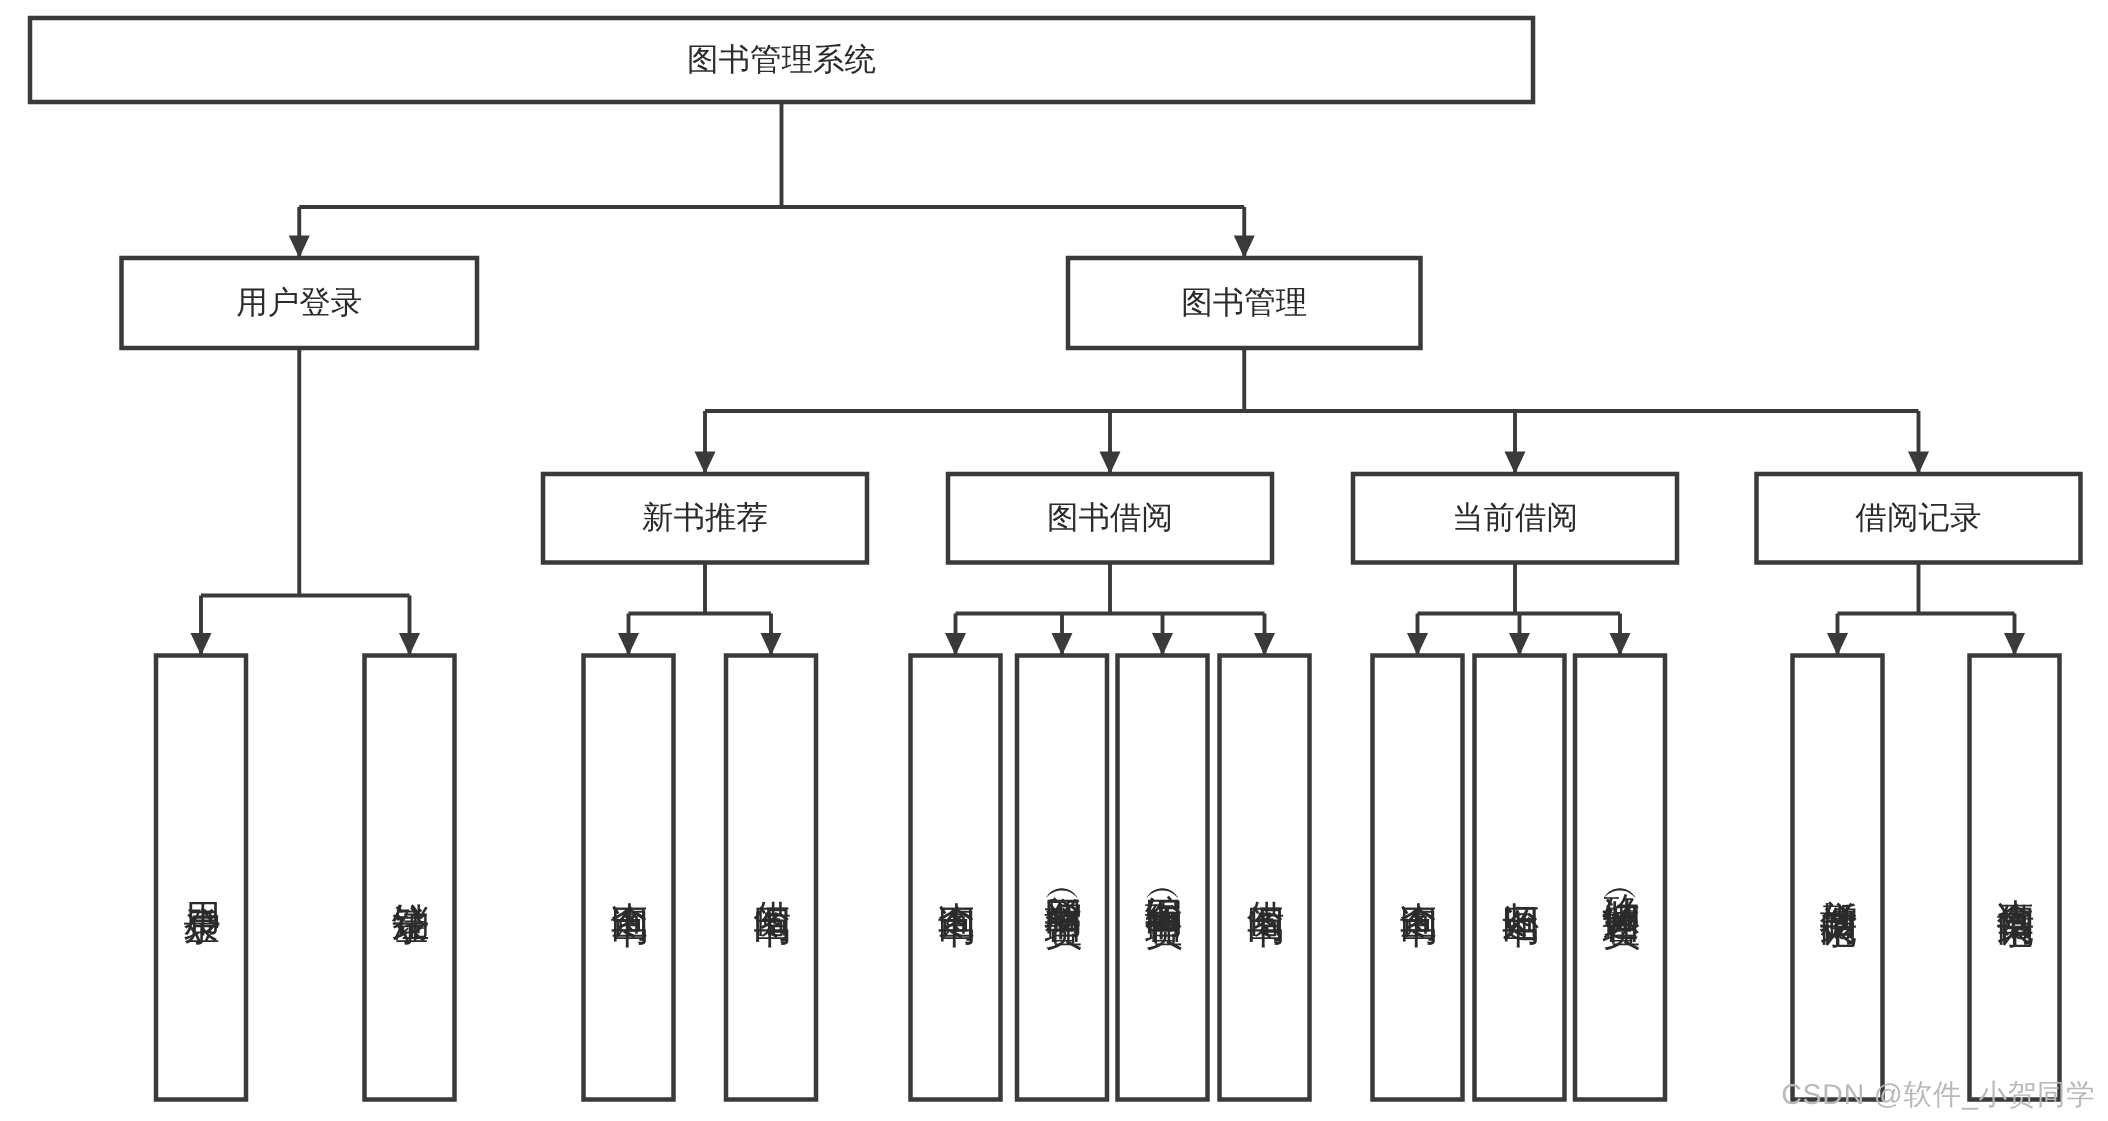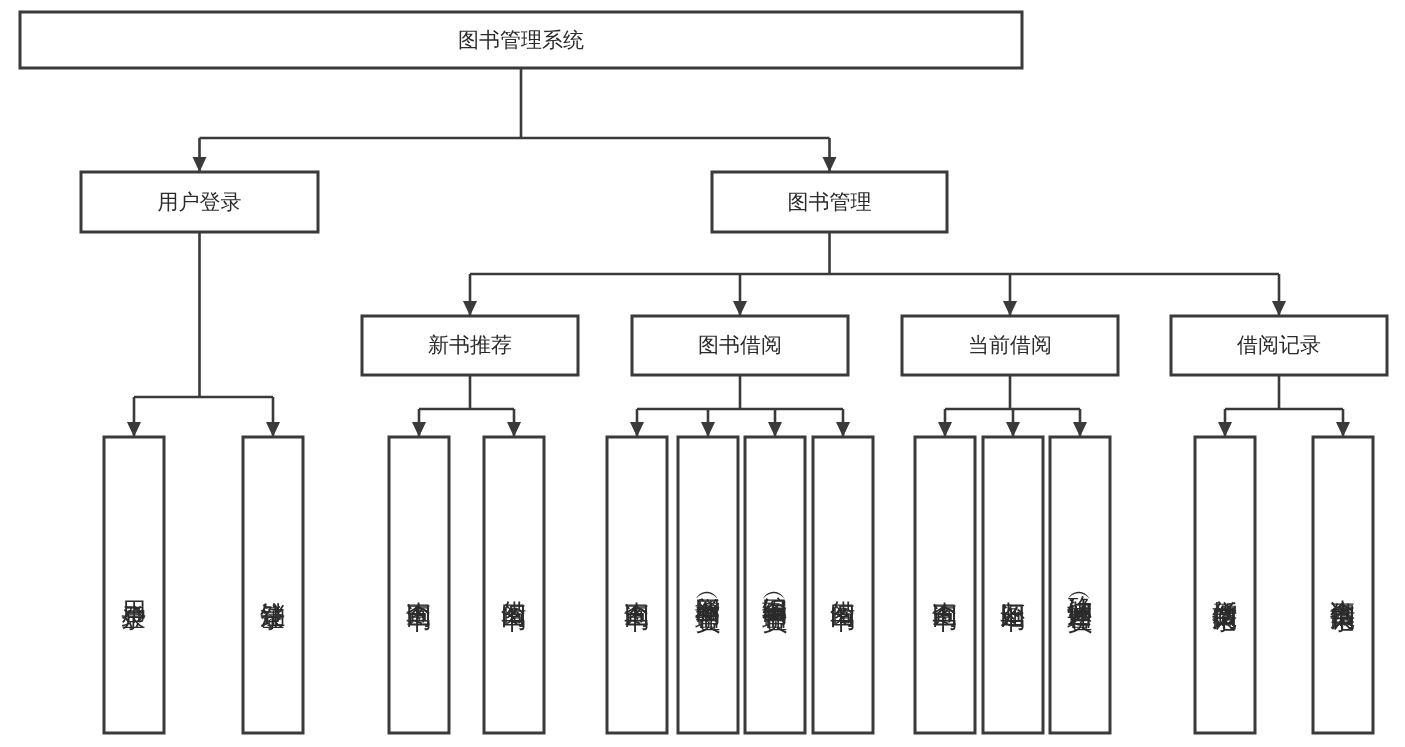--- a/index.html
+++ b/index.html
@@ -175,13 +175,14 @@
       <div class="vlabel" style="left: 678px; top: 437px; width: 60px; height: 296px;">新增图书（管理员）</div>
       <div class="vlabel" style="left: 745px; top: 437px; width: 60px; height: 296px;">编辑图书（管理员）</div>
       <div class="vlabel" style="left: 813px; top: 437px; width: 60px; height: 296px;">借阅图书</div>
       <div class="vlabel" style="left: 915px; top: 437px; width: 60px; height: 296px;">查询图书</div>
       <div class="vlabel" style="left: 983px; top: 437px; width: 60px; height: 296px;">归还图书</div>
       <div class="vlabel" style="left: 1050px; top: 437px; width: 60px; height: 296px;">确认归还（管理员）</div>
       <div class="vlabel" style="left: 1195px; top: 437px; width: 60px; height: 296px;">新增借阅记录</div>
       <div class="vlabel" style="left: 1313px; top: 437px; width: 60px; height: 296px;">查询借阅记录</div>
     </div>
 
+  <div class="watermark">CSDN @软件_小贺同学</div>
 </div>
 
 </body></html>

